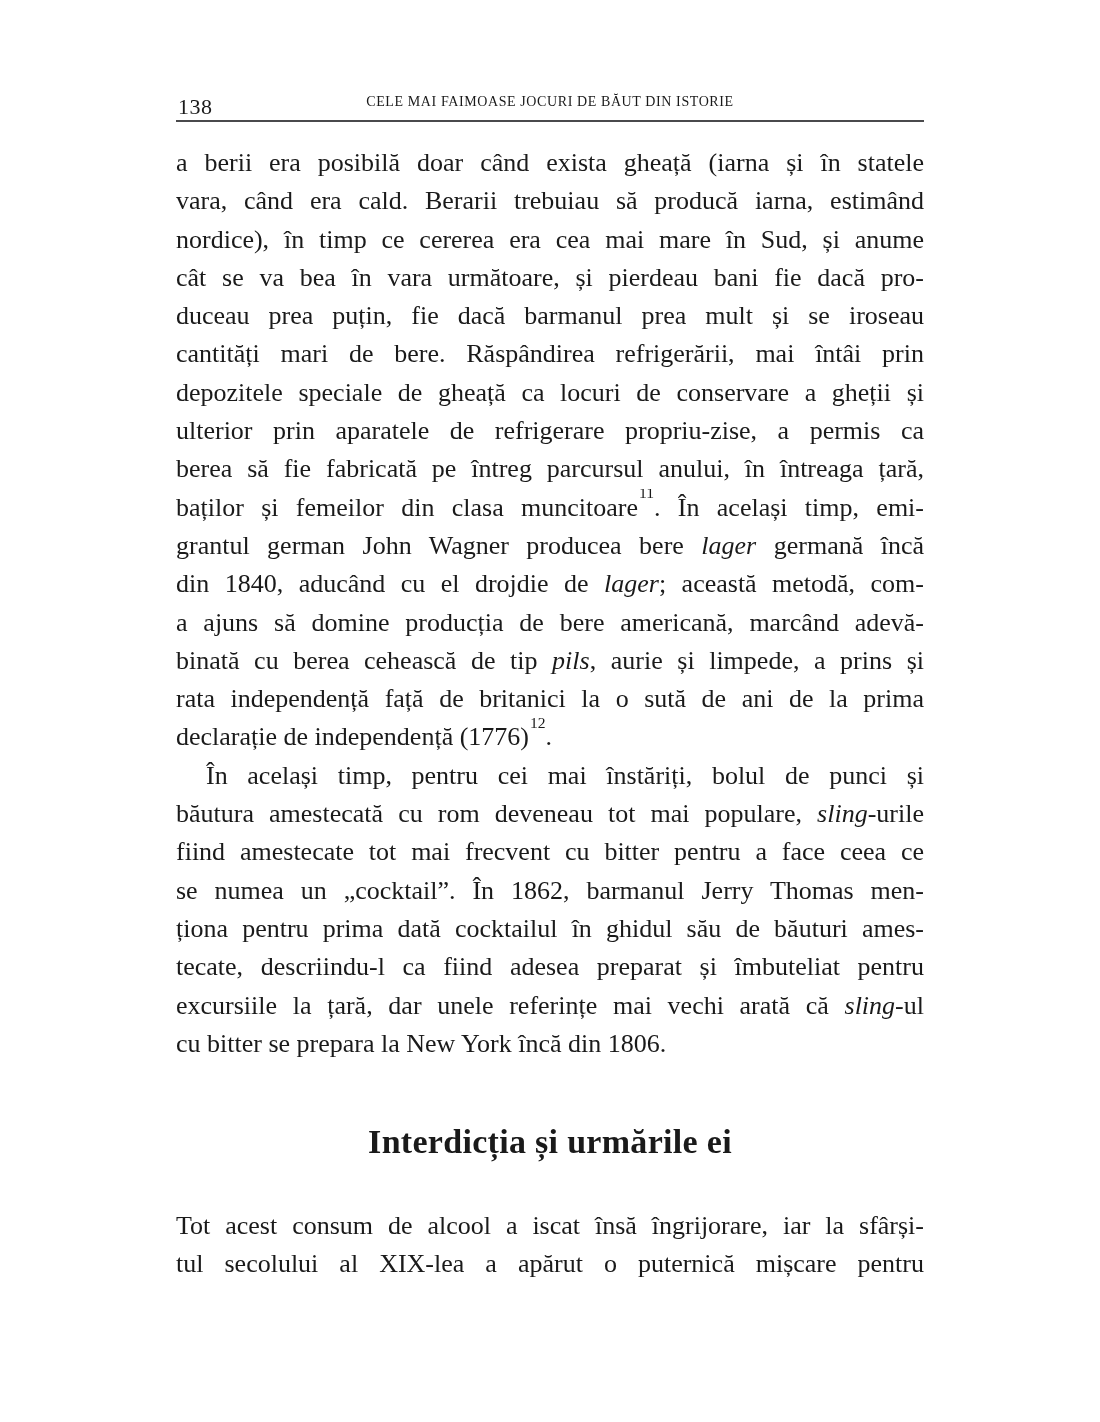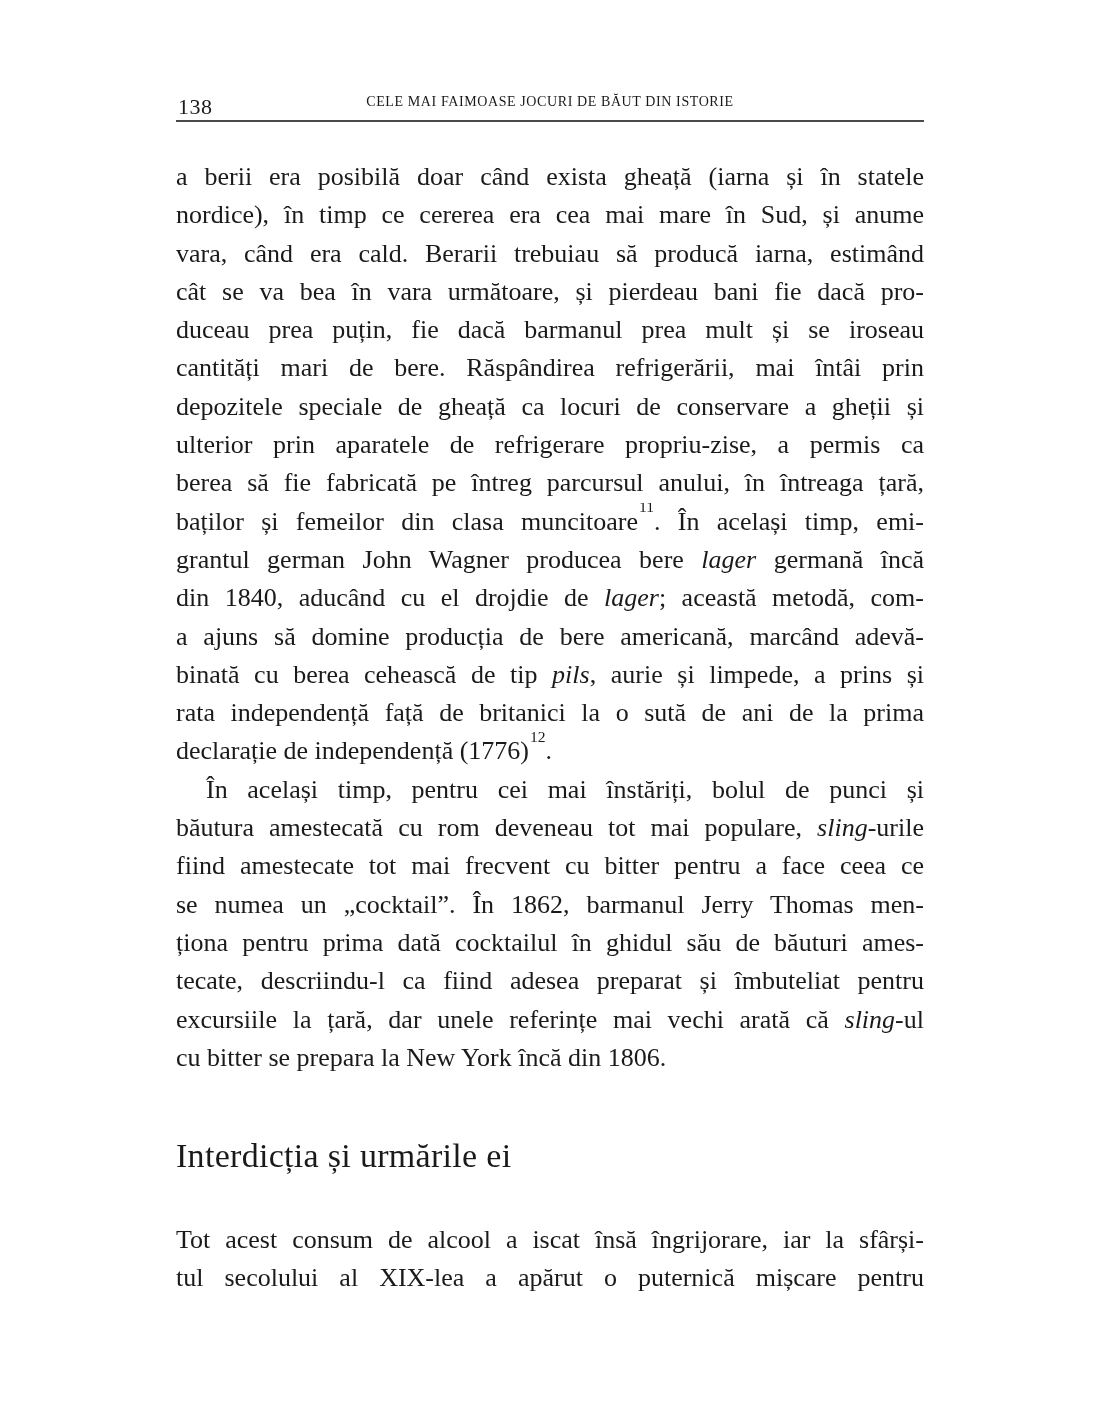--- a/index.html
+++ b/index.html
@@ -46,21 +46,21 @@
     top: 120px;
     width: 748px;
     height: 2px;
     background: #4a4a4c;
     border: none;
     margin: 0;
   }
   .body-col {
     position: absolute;
     left: 176px;
-    top: 158px;
+    top: 144px;
     width: 748px;
     font-size: 26px;
     line-height: 38.3px;
   }
   .paragraph { margin: 0; }
   .line {
     text-align: justify;
     text-align-last: justify;
     height: 38.3px;
     overflow: hidden;
@@ -70,40 +70,41 @@
   .line em { font-style: italic; }
   .line sup {
     font-size: 0.60em;
     line-height: 0;
     position: relative;
     top: -0.52em;
     margin-left: 1px;
   }
   .section-heading {
     font-size: 34px;
-    font-weight: normal;
+    font-weight: bold;
+    text-align: center;
     line-height: 44px;
     margin: 57px 0 43px 0;
     letter-spacing: 0.3px;
   }
 </style>
 </head>
 <body>
 
 <div class="page">
   <div class="runhead">
     <span class="page-number">138</span>
     <span class="running-title">CELE MAI FAIMOASE JOCURI DE BĂUT DIN ISTORIE</span>
   </div>
   <div class="header-rule"></div>
   <div class="body-col">
       <div class="paragraph">
         <div class="line"><span>a berii era posibilă doar când exista gheață (iarna și în statele</span></div>
+        <div class="line"><span>vara, când era cald. Berarii trebuiau să producă iarna, estimând</span></div>
         <div class="line"><span>nordice), în timp ce cererea era cea mai mare în Sud, și anume</span></div>
-        <div class="line"><span>vara, când era cald. Berarii trebuiau să producă iarna, estimând</span></div>
         <div class="line"><span>cât se va bea în vara următoare, și pierdeau bani fie dacă pro-</span></div>
         <div class="line"><span>duceau prea puțin, fie dacă barmanul prea mult și se iroseau</span></div>
         <div class="line"><span>cantități mari de bere. Răspândirea refrigerării, mai întâi prin</span></div>
         <div class="line"><span>depozitele speciale de gheață ca locuri de conservare a gheții și</span></div>
         <div class="line"><span>ulterior prin aparatele de refrigerare propriu-zise, a permis ca</span></div>
         <div class="line"><span>berea să fie fabricată pe întreg parcursul anului, în întreaga țară,</span></div>
         <div class="line"><span>baților și femeilor din clasa muncitoare</span><sup>11</sup><span>. În același timp, emi-</span></div>
         <div class="line"><span>grantul german John Wagner producea bere </span><em>lager</em><span> germană încă</span></div>
         <div class="line"><span>din 1840, aducând cu el drojdie de </span><em>lager</em><span>; această metodă, com-</span></div>
         <div class="line"><span>a ajuns să domine producția de bere americană, marcând adevă-</span></div>

